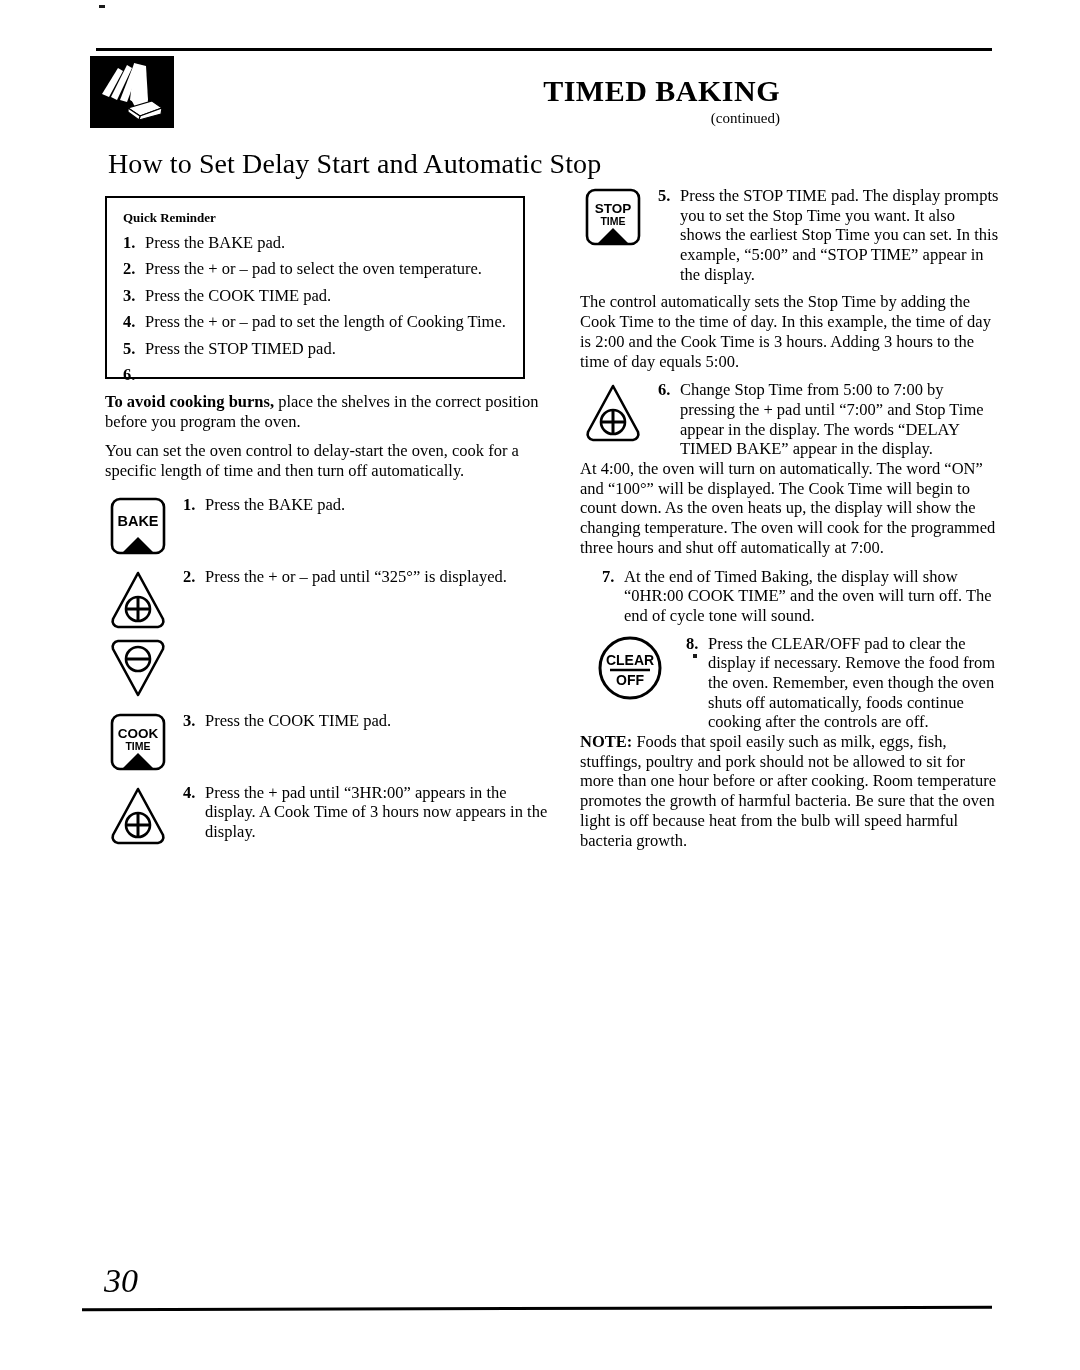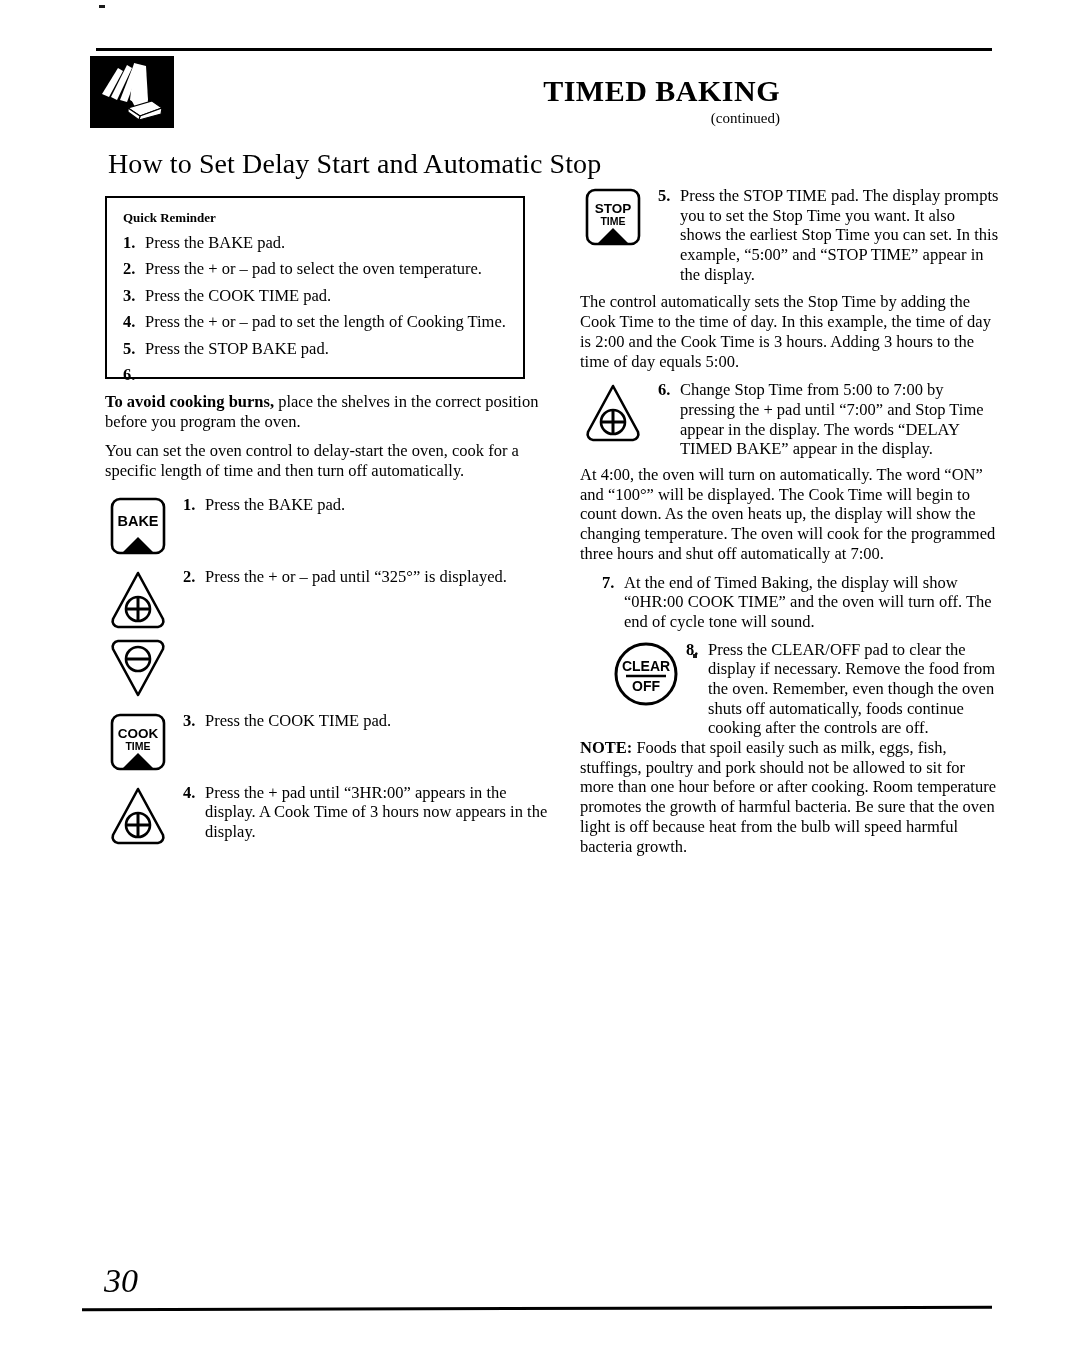--- a/index.html
+++ b/index.html
@@ -232,21 +232,21 @@
         <li class="qr-item">
           <span class="qr-num">3.</span>
           <span>Press the COOK TIME pad.</span>
         </li>
         <li class="qr-item">
           <span class="qr-num">4.</span>
           <span>Press the + or – pad to set the length of Cooking Time.</span>
         </li>
         <li class="qr-item">
           <span class="qr-num">5.</span>
-          <span>Press the STOP BAKE pad.</span>
+          <span>Press the STOP TIMED pad.</span>
         </li>
         <li class="qr-item">
           <span class="qr-num">6.</span>
         </li>
       </ul>
     </div>
 
     <p class="para" style="margin-top:13px;">
       <span class="lead-bold">To avoid cooking burns,</span><span> place the shelves in the correct position before you program the oven.</span>
     </p>
@@ -352,32 +352,32 @@
           <line x1="33" y1="31" x2="33" y2="53" stroke="#000" stroke-width="3"></line>
           <line x1="22" y1="42" x2="44" y2="42" stroke="#000" stroke-width="3"></line>
         </svg>
       </div>
       <div class="step-text">
         <span class="qr-num">6.</span>
         <span>Change Stop Time from 5:00 to 7:00 by pressing the + pad until “7:00” and Stop Time appear in the display. The words “DELAY TIMED BAKE” appear in the display.</span>
       </div>
     </div>
 
-    <p class="para" style="margin-top:6px;">At 4:00, the oven will turn on automatically. The word “ON” and “100°” will be displayed. The Cook Time will begin to count down. As the oven heats up, the display will show the changing temperature. The oven will cook for the programmed three hours and shut off automatically at 7:00.</p>
+    <p class="para" style="">At 4:00, the oven will turn on automatically. The word “ON” and “100°” will be displayed. The Cook Time will begin to count down. As the oven heats up, the display will show the changing temperature. The oven will cook for the programmed three hours and shut off automatically at 7:00.</p>
 
     <div class="step-row" style="margin-top:2px;">
       <div class="step-icon" style="width:22px;"></div>
       <div class="step-text" style="padding-left:22px;">
         <span class="qr-num">7.</span>
         <span>At the end of Timed Baking, the display will show “0HR:00 COOK TIME” and the oven will turn off. The end of cycle tone will sound.</span>
       </div>
     </div>
 
     <div class="step-row" style="margin-top:8px;">
-      <div class="step-icon icon-right" style="width:100px;justify-content:flex-end;padding-right:6px;">
+      <div class="step-icon icon-right" style="width:100px;padding-right:6px;">
         <svg class="pad-svg" width="68" height="68" viewBox="0 0 68 68" aria-hidden="true">
           <circle cx="34" cy="34" r="30" fill="#fff" stroke="#000" stroke-width="3"></circle>
           <text x="34" y="31" font-family="'Liberation Sans', sans-serif" font-size="14" font-weight="bold" text-anchor="middle" fill="#000">CLEAR</text>
           <line x1="14" y1="36" x2="54" y2="36" stroke="#000" stroke-width="2.4"></line>
           <text x="34" y="51" font-family="'Liberation Sans', sans-serif" font-size="14" font-weight="bold" text-anchor="middle" fill="#000">OFF</text>
         </svg>
       </div>
       <div class="step-text" style="padding-left:22px;">
         <span class="qr-num">8.</span>
         <span>Press the CLEAR/OFF pad to clear the display if necessary. Remove the food from the oven. Remember, even though the oven shuts off automatically, foods continue cooking after the controls are off.</span>

